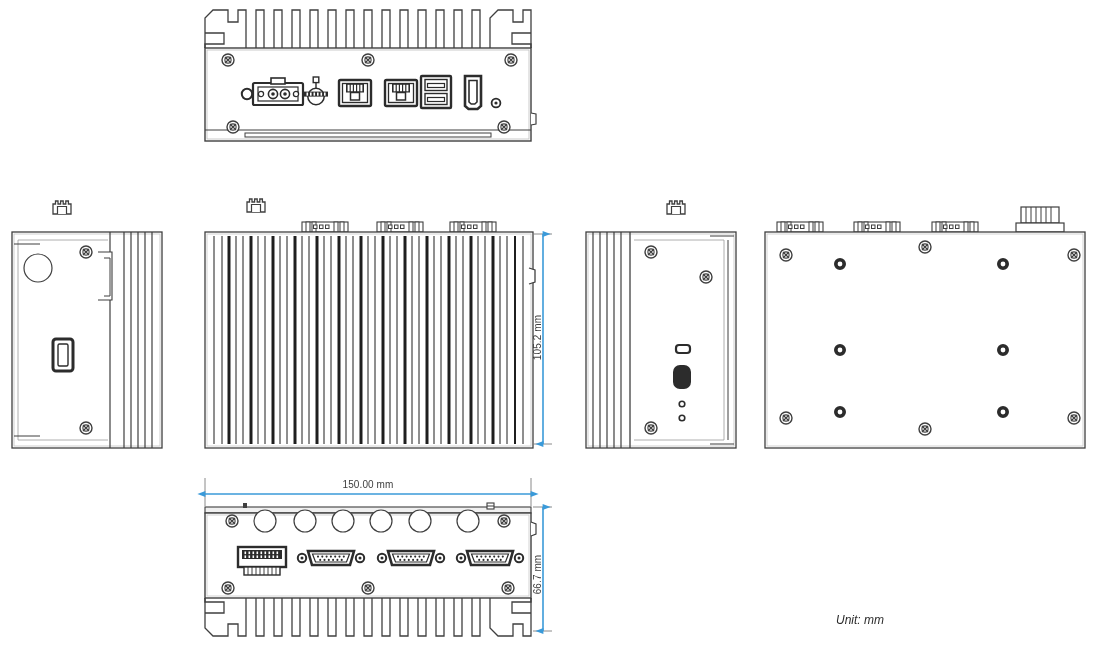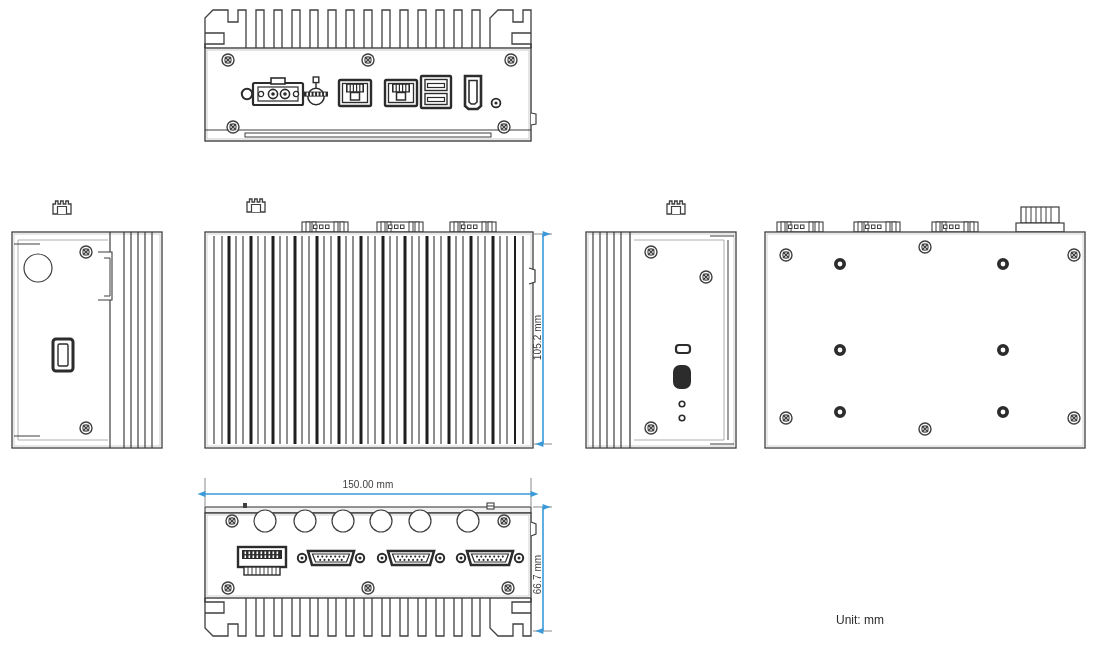--- a/index.html
+++ b/index.html
@@ -37,20 +37,21 @@
   .dim-label.vert {
     transform-origin: 50% 50%;
     transform: rotate(-90deg);
   }
   .unit-label {
     position: absolute;
     font-family: "Liberation Sans", sans-serif;
     font-size: 12px;
     color: #2b2b2b;
     white-space: nowrap;
+    font-style: italic;
   }
 </style>
 </head>
 <body>
 
 <div id="sheet">
 
   <svg class="layer" viewBox="0 0 1100 653" xmlns="http://www.w3.org/2000/svg">
     <defs>
       <g id="screwHead">

